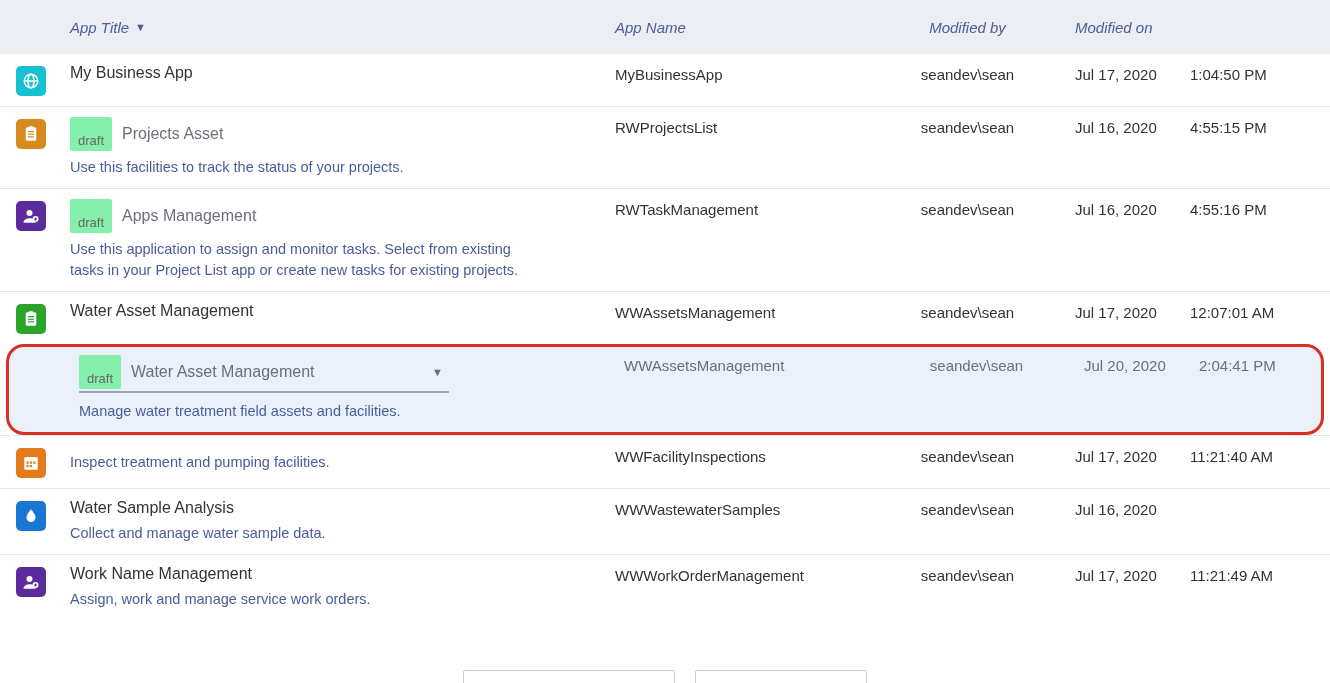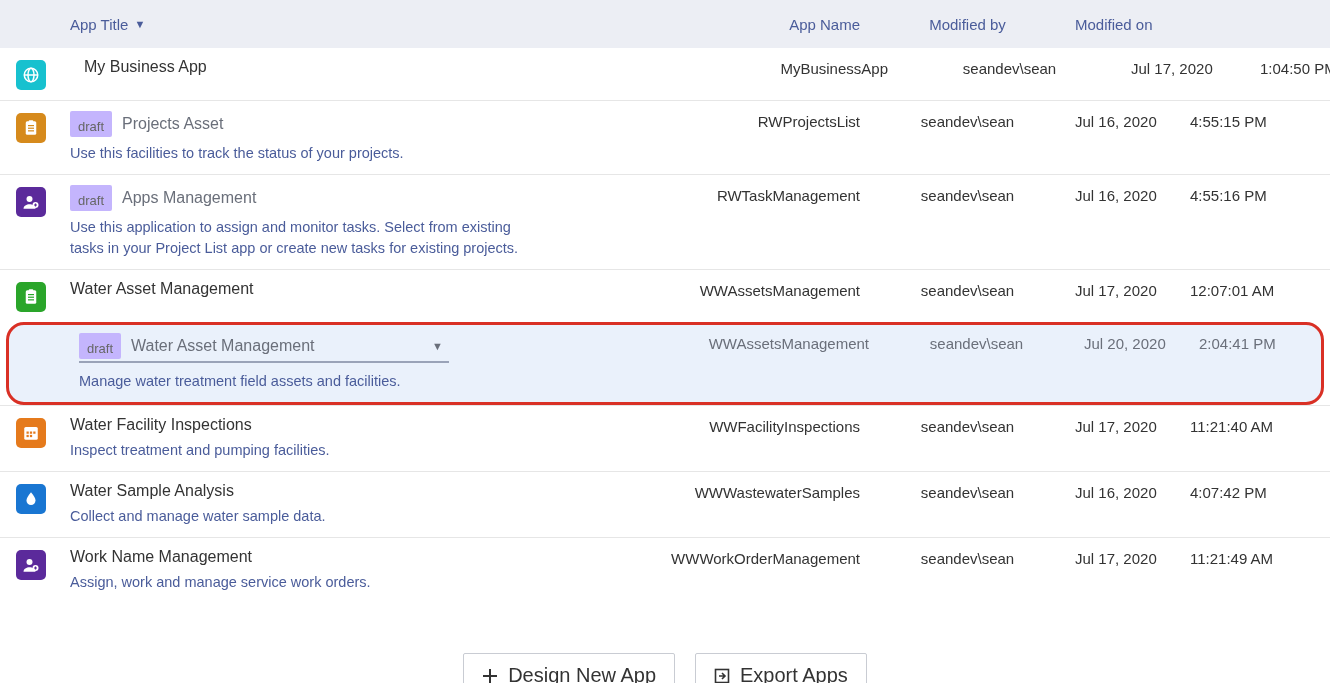--- a/index.html
+++ b/index.html
@@ -8,28 +8,29 @@
     font-family: Arial, Helvetica, sans-serif;
     font-size: 15px;
     color: #333;
     background: #fff;
     width: 1330px;
   }
   .table { width: 100%; }
   .header-row {
     display: flex;
     background: #eceef4;
-    height: 48px;
+    height: 54px;
     align-items: center;
     color: #4a5c9a;
     font-size: 15px;
+    font-style: italic;
   }
   .col-icon { width: 70px; flex-shrink: 0; }
   .col-title { width: 545px; flex-shrink: 0; padding-left: 0; }
-  .col-name  { width: 245px; flex-shrink: 0; text-align: right; }
+  .col-name  { width: 245px; flex-shrink: 0; }
   .col-by    { width: 215px; flex-shrink: 0; text-align: center; }
   .col-date  { width: 115px; flex-shrink: 0; }
   .col-time  { width: 130px; flex-shrink: 0; }
   .header-row .col-title { cursor: pointer; display: flex; align-items: center; }
   .sort-arrow { margin-left: 6px; font-size: 11px; color:#4a5c9a;}
   .row {
     display: flex;
     border-top: 1px solid #e6e6e6;
     padding: 10px 0 10px 0;
     min-height: 48px;
@@ -38,24 +39,24 @@
     display: flex;
     align-items: flex-start;
     justify-content: flex-start;
     padding-left: 16px;
     padding-top: 2px;
   }
   .row .title-box { display: flex; flex-direction: column; }
   .title-line { display: flex; align-items: center; gap: 10px; }
   .app-title { color: #333; font-size: 16px; }
   .draft-badge {
-    background: #c4b5fd;
+    background: #86efac;
     color: #666;
     font-size: 13px;
-    padding: 8px 8px 3px 8px;
+    padding: 16px 8px 3px 8px;
     border-radius: 2px;
     text-align: right;
   }
   .desc {
     color: #4a5c9a;
     font-size: 14.5px;
     margin-top: 6px;
     line-height: 1.45;
     max-width: 470px;
   }
@@ -116,21 +117,21 @@
     padding: 10px 18px;
     font-size: 20px;
     color: #333;
     display: flex;
     align-items: center;
     gap: 10px;
     cursor: pointer;
     border-radius: 2px;
   }
   .btn .bicon { display:inline-flex; width:16px; height:16px; align-items:center; justify-content:center; color:#333; }
-  .row.noborder { border-top: none; gap: 14px; }
+  .row.noborder { border-top: none; }
 </style>
 </head>
 <body>
 
 <div class="table">
 
   <div class="header-row">
     <div class="col-icon"></div>
     <div class="col-title">
       <span>App Title</span>
@@ -255,23 +256,20 @@
               <rect x="3" y="4" width="18" height="4" fill="currentColor" opacity="0"></rect>
               <rect x="6" y="10" width="3" height="3" fill="currentColor"></rect>
               <rect x="10.5" y="10" width="3" height="3" fill="currentColor"></rect>
               <rect x="15" y="10" width="3" height="3" fill="currentColor"></rect>
               <rect x="6" y="14.5" width="3" height="3" fill="currentColor"></rect>
               <rect x="10.5" y="14.5" width="3" height="3" fill="currentColor"></rect>
             </svg>
           </div>
         </div>
         <div class="col-title title-box">
-          <div class="title-line">
-            <span class="app-title">Water Facility Inspections</span>
-          </div>
           <div class="desc">Inspect treatment and pumping facilities.</div>
         </div>
         <div class="col-name">WWFacilityInspections</div>
         <div class="col-by">seandev\sean</div>
         <div class="col-date">Jul 17, 2020</div>
         <div class="col-time">11:21:40 AM</div>
       </div>
       <div class="row">
         <div class="col-icon">
           <div class="icon-box" style="background: rgb(25, 118, 210); color: rgb(25, 118, 210);">
@@ -282,21 +280,20 @@
         </div>
         <div class="col-title title-box">
           <div class="title-line">
             <span class="app-title">Water Sample Analysis</span>
           </div>
           <div class="desc">Collect and manage water sample data.</div>
         </div>
         <div class="col-name">WWWastewaterSamples</div>
         <div class="col-by">seandev\sean</div>
         <div class="col-date">Jul 16, 2020</div>
-        <div class="col-time">4:07:42 PM</div>
       </div>
       <div class="row">
         <div class="col-icon">
           <div class="icon-box" style="background: rgb(91, 42, 155); color: rgb(91, 42, 155);">
             <svg viewBox="0 0 24 24">
               <circle cx="10" cy="8" r="4" fill="#fff"></circle>
               <path d="M2 21c0-4 4-6 8-6s8 2 8 6" fill="#fff"></path>
               <circle cx="18" cy="16" r="4" fill="#fff"></circle>
               <path d="M18 14v4M16 16h4" stroke="currentColor" stroke-width="1.5"></path>
             </svg>

